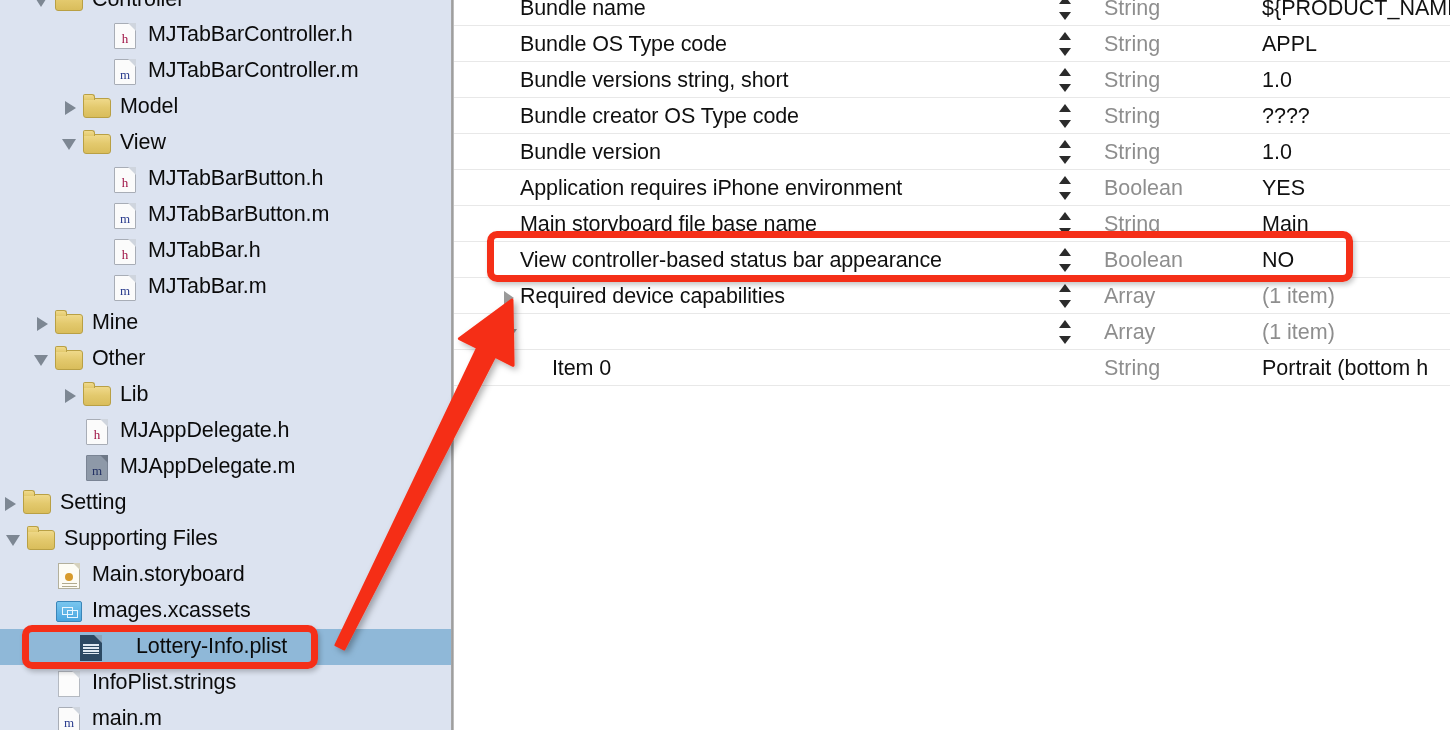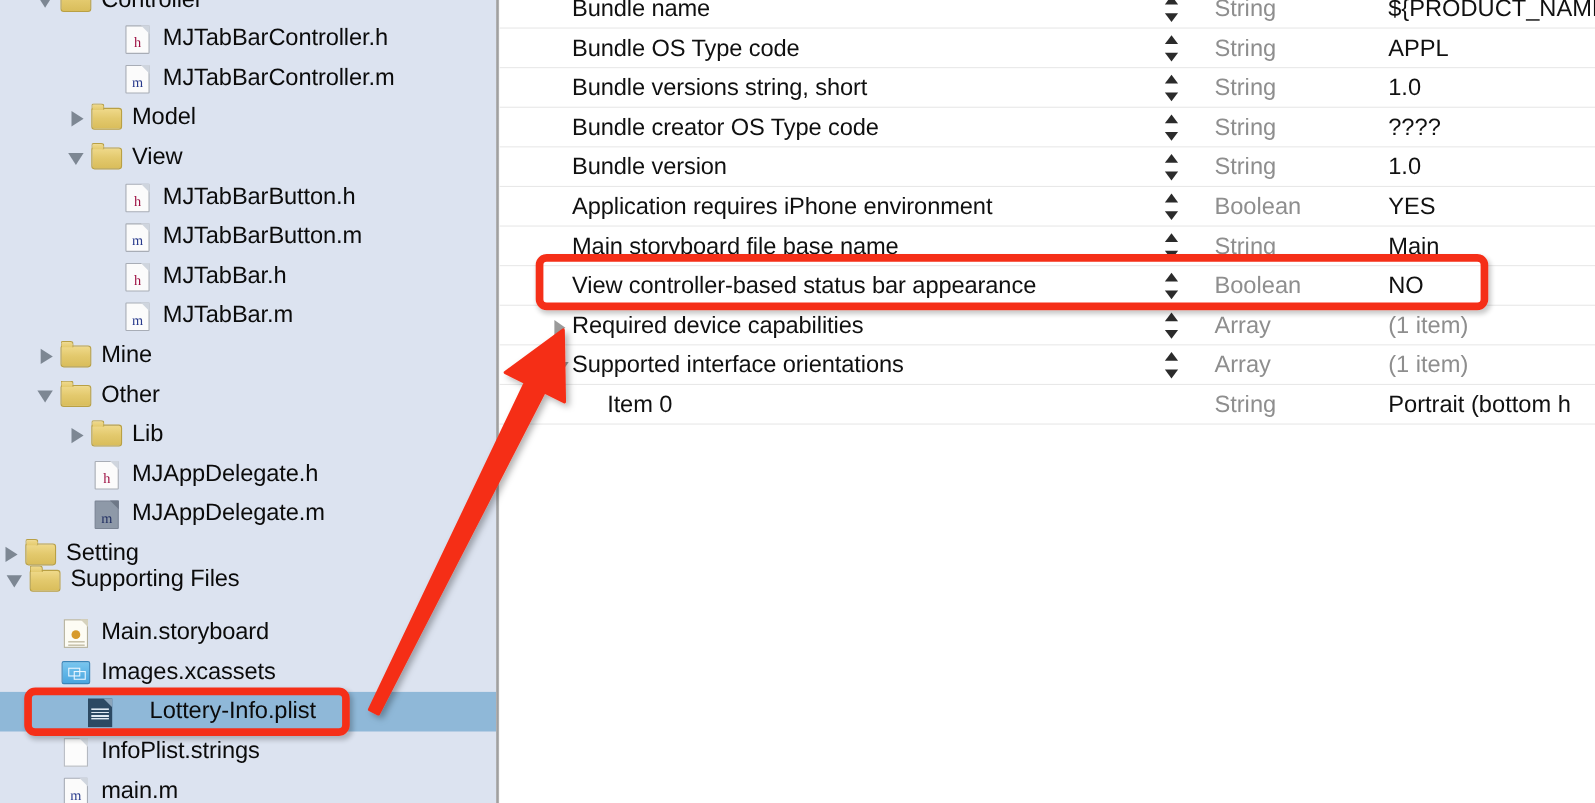--- a/index.html
+++ b/index.html
@@ -473,21 +473,21 @@
         </span>
         <span class="nav-label">MJAppDelegate.m</span>
       </div>
       <div class="nav-row" style="top: 485px; ">
         <span class="tri right"></span>
         <span class="ico">
           <span class="folder"></span>
         </span>
         <span class="nav-label">Setting</span>
       </div>
-      <div class="nav-row" style="top: 509px; padding-left: 4px; align-items: center;">
+      <div class="nav-row" style="top: 521px; padding-left: 4px; align-items: center;">
         <span class="tri down"></span>
         <span class="ico">
           <span class="folder"></span>
         </span>
         <span class="nav-label">Supporting Files</span>
       </div>
       <div class="nav-row" style="top: 557px; padding-left: 32px;">
         <span class="tri none"></span>
         <span class="ico">
           <span class="sb">
@@ -610,21 +610,20 @@
         <span class="key" style="left: 66px;">Required device capabilities</span>
         <span class="stepper">
           <span class="up"></span>
           <span class="dn"></span>
         </span>
         <span class="type">Array</span>
         <span class="val muted">(1 item)</span>
       </div>
       <div class="plist-row" style="top: 314px;">
         <span class="disc open"></span>
-        <span class="key" style="left: 66px;">Supported interface orientations</span>
         <span class="stepper">
           <span class="up"></span>
           <span class="dn"></span>
         </span>
         <span class="type">Array</span>
         <span class="val muted">(1 item)</span>
       </div>
       <div class="plist-row" style="top: 350px;">
         <span class="key" style="left: 98px;">Item 0</span>
         <span class="type">String</span>

